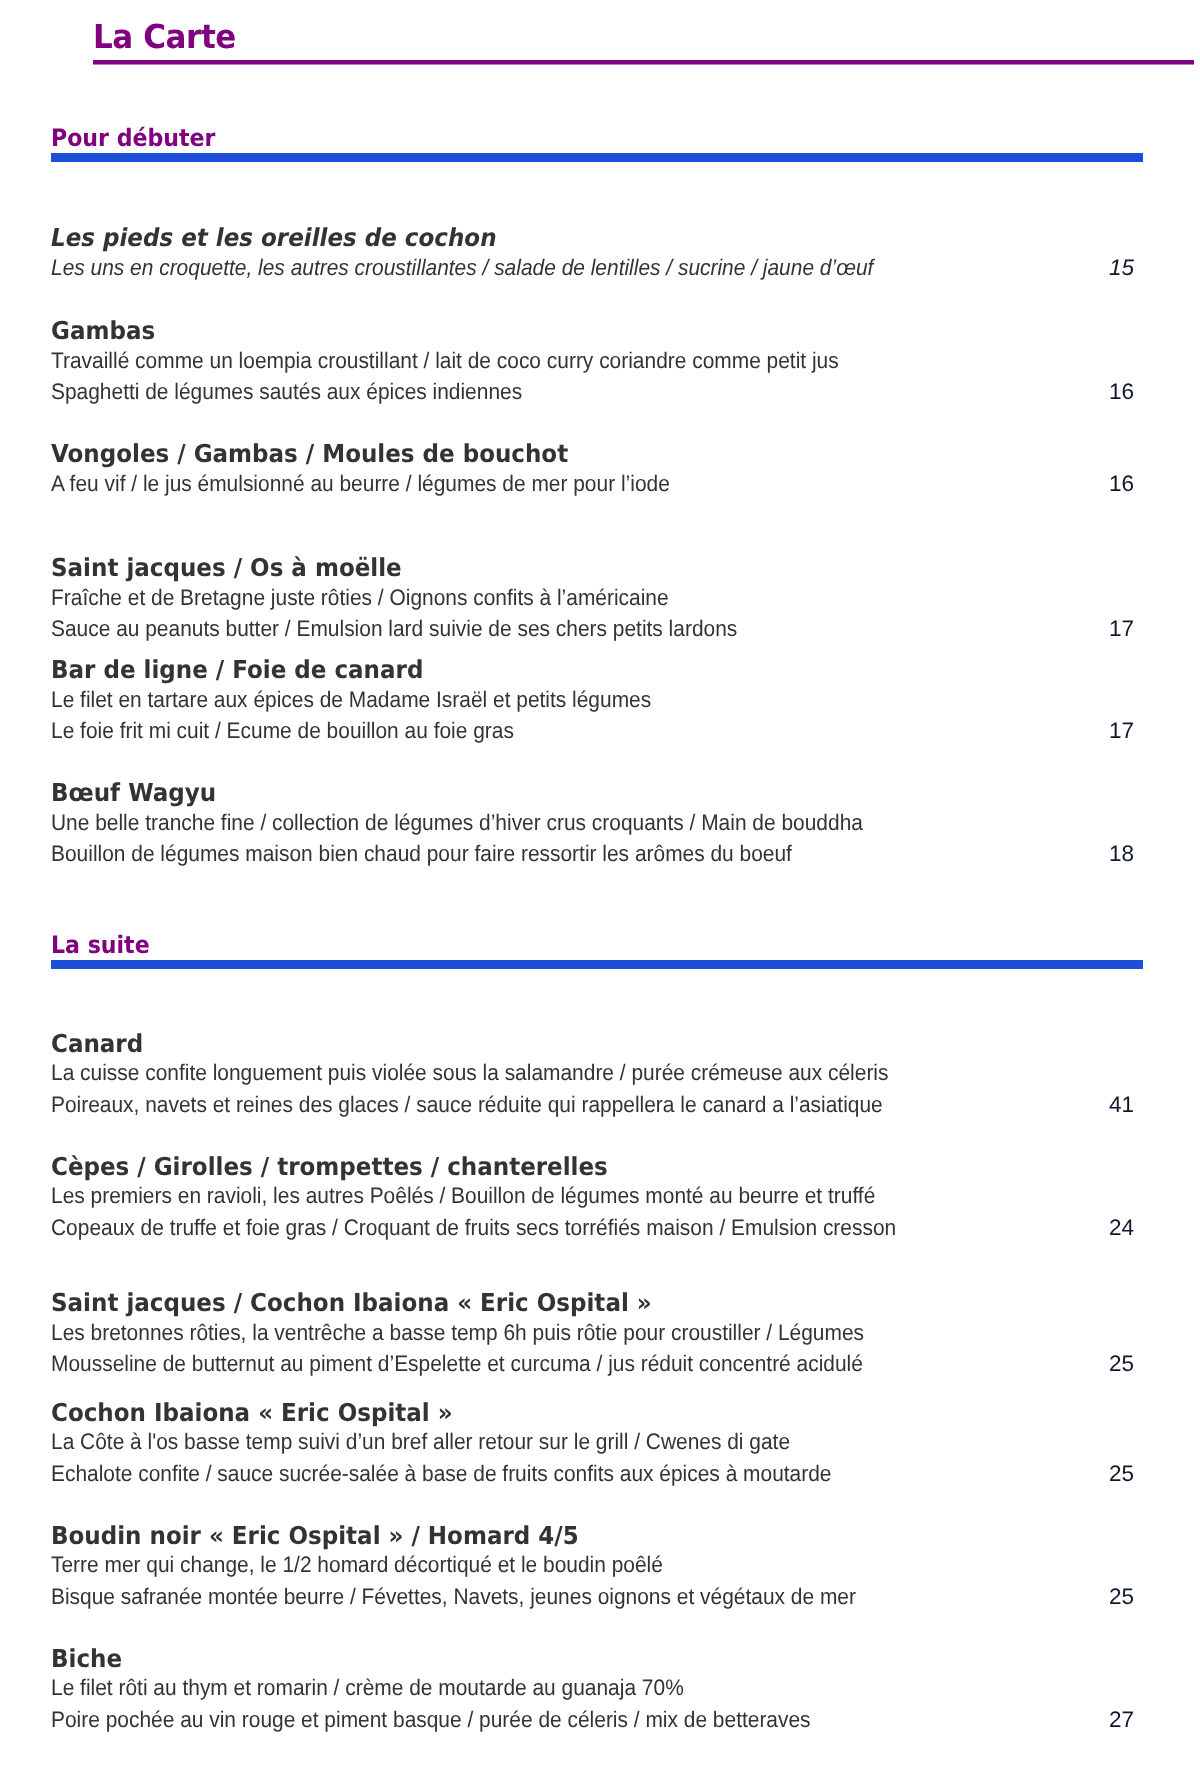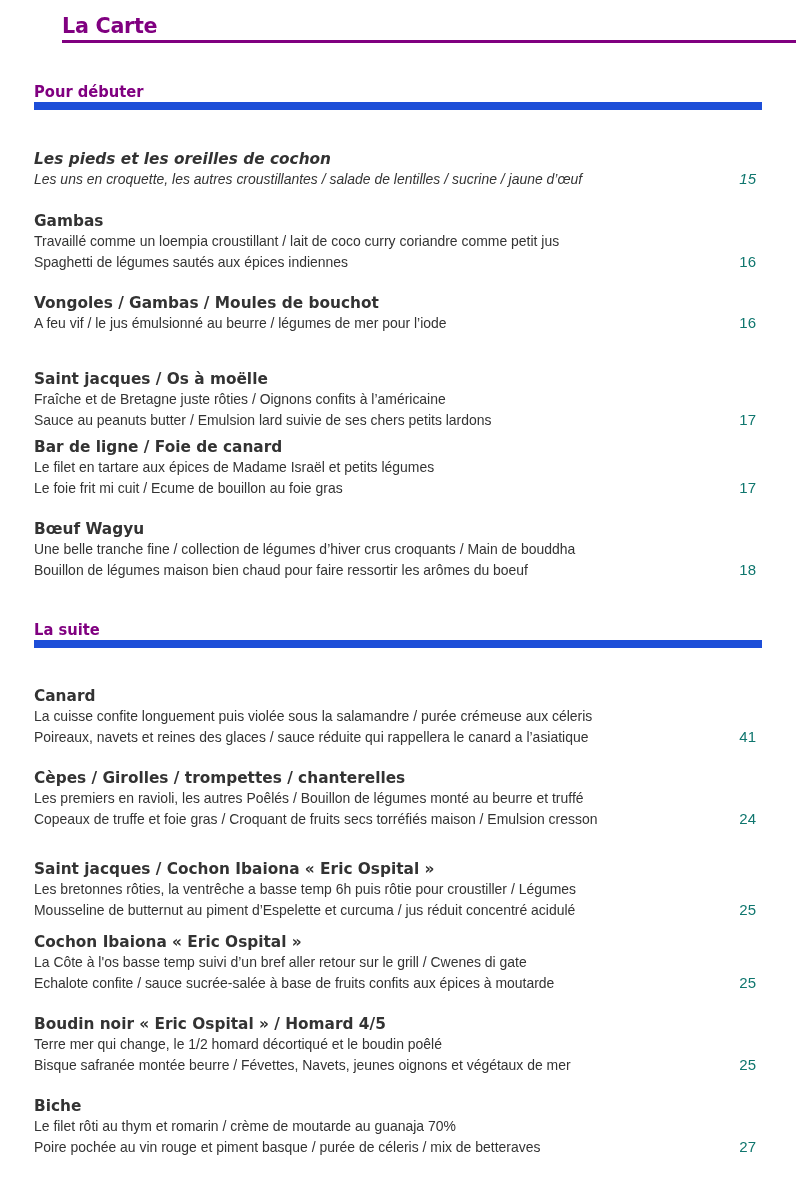--- a/index.html
+++ b/index.html
@@ -34,21 +34,21 @@
       letter-spacing: -0.3px;
       display: inline-block;
       transform: scaleX(0.94);
       transform-origin: left center;
     }
     .section-head {
       position: absolute;
       left: 34px;
       width: 728px;
       height: 20px;
-      border-bottom: 8px solid #1d4ed8;
+      border-bottom: 6px solid #1d4ed8;
     }
     .section-head span {
       font-family: "DejaVu Sans", sans-serif;
       font-weight: bold;
       font-size: 16px;
       color: #800080;
       line-height: 20px;
       display: inline-block;
       transform: scaleX(0.92);
       transform-origin: left center;
@@ -77,21 +77,21 @@
       transform: scaleX(0.93);
       transform-origin: left center;
     }
     .dish-price {
       position: absolute;
       right: 8px;
       bottom: 0;
       font-family: "Liberation Sans", sans-serif;
       font-size: 15px;
       line-height: 20.5px;
-      color: #0f766e;
+      color: #0f172a;
     }
   </style>
 </head>
 <body>
 
 <div class="page-title">
   <span>La Carte</span>
 </div>
 
 <div class="section-head" style="top:82px;">

